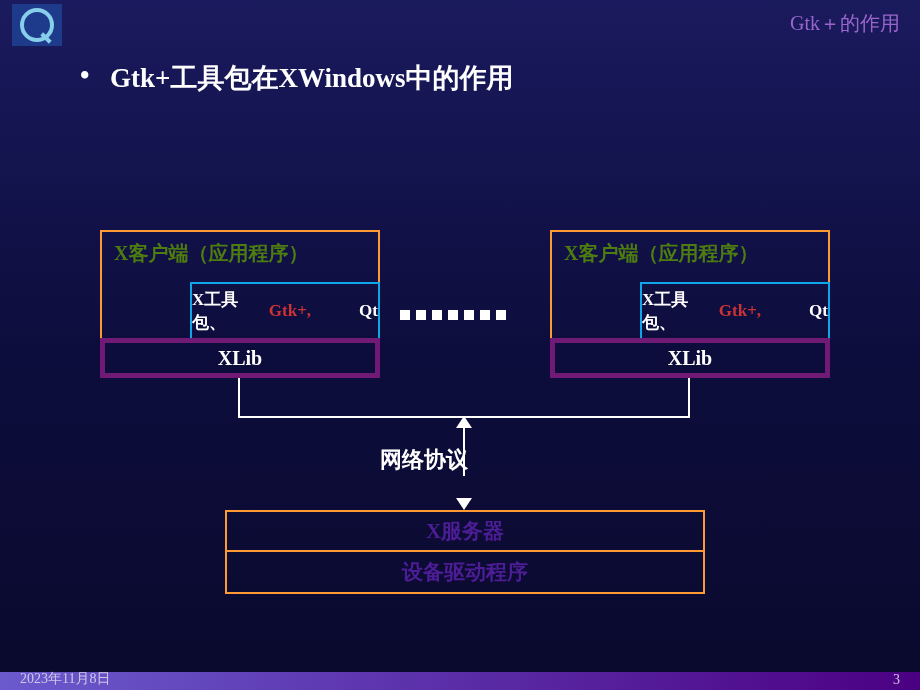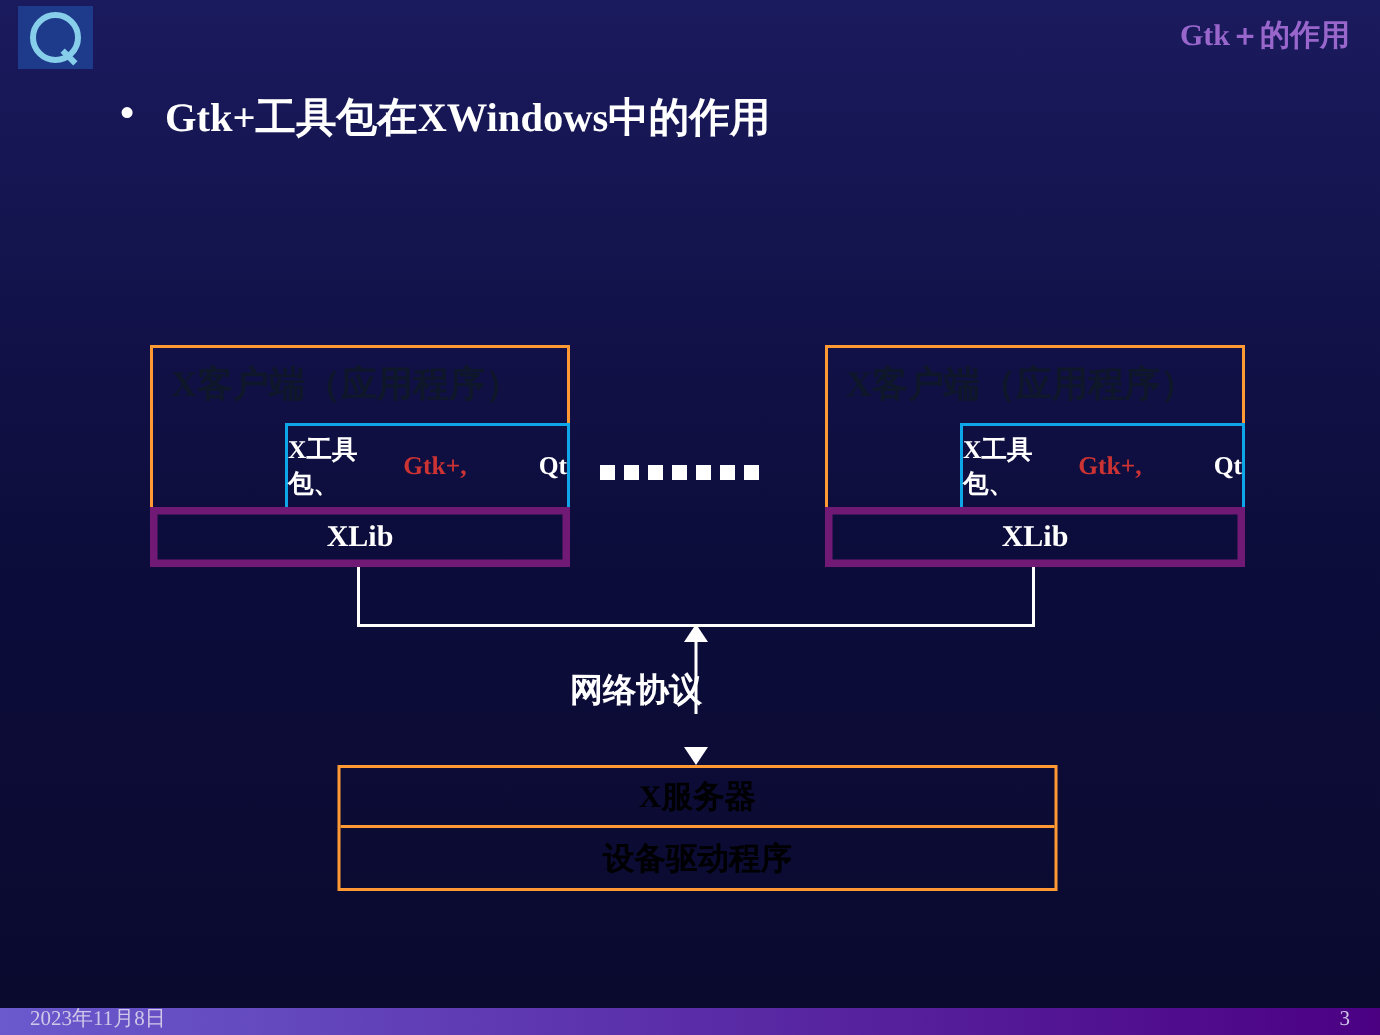--- a/index.html
+++ b/index.html
@@ -40,21 +40,21 @@
       height: 4px;
       background: #87ceeb;
       transform: rotate(45deg);
     }
     .header-title {
       position: absolute;
       top: 10px;
       right: 20px;
       color: #9966cc;
       font-size: 20px;
-      font-weight: bold;
+      font-weight: normal;
     }
     .content {
       padding: 60px 106px 0 70px;
     }
     .bullet-main {
       font-size: 27px;
       font-weight: bold;
       margin-bottom: 14px;
       padding-left: 40px;
       position: relative;
@@ -86,22 +86,22 @@
     }
     .client-box {
       position: absolute;
       border: 2px solid #ff9933;
       width: 280px;
       height: 148px;
     }
     .client-left { left: 100px; top: 0; }
     .client-right { left: 550px; top: 0; }
     .client-title {
-      color: #0f172a;
-      font-size: 24px;
+      color: #4d7c0f;
+      font-size: 20px;
       font-weight: bold;
       padding: 8px 12px;
     }
     .toolkit-box {
       position: absolute;
       top: 50px;
       right: -2px;
       width: 190px;
       height: 58px;
       border: 2px solid #0ea5e9;
@@ -183,21 +183,21 @@
       width: 480px;
       border: 2px solid #ff9933;
     }
     .server-row {
       height: 40px;
       display: flex;
       align-items: center;
       justify-content: center;
       font-size: 21px;
       font-weight: bold;
-      color: #000000;
+      color: #4c1d95;
     }
     .server-row:first-child {
       border-bottom: 2px solid #ff9933;
     }
     .footer {
       position: absolute;
       bottom: 0;
       left: 0;
       width: 920px;
       height: 18px;

